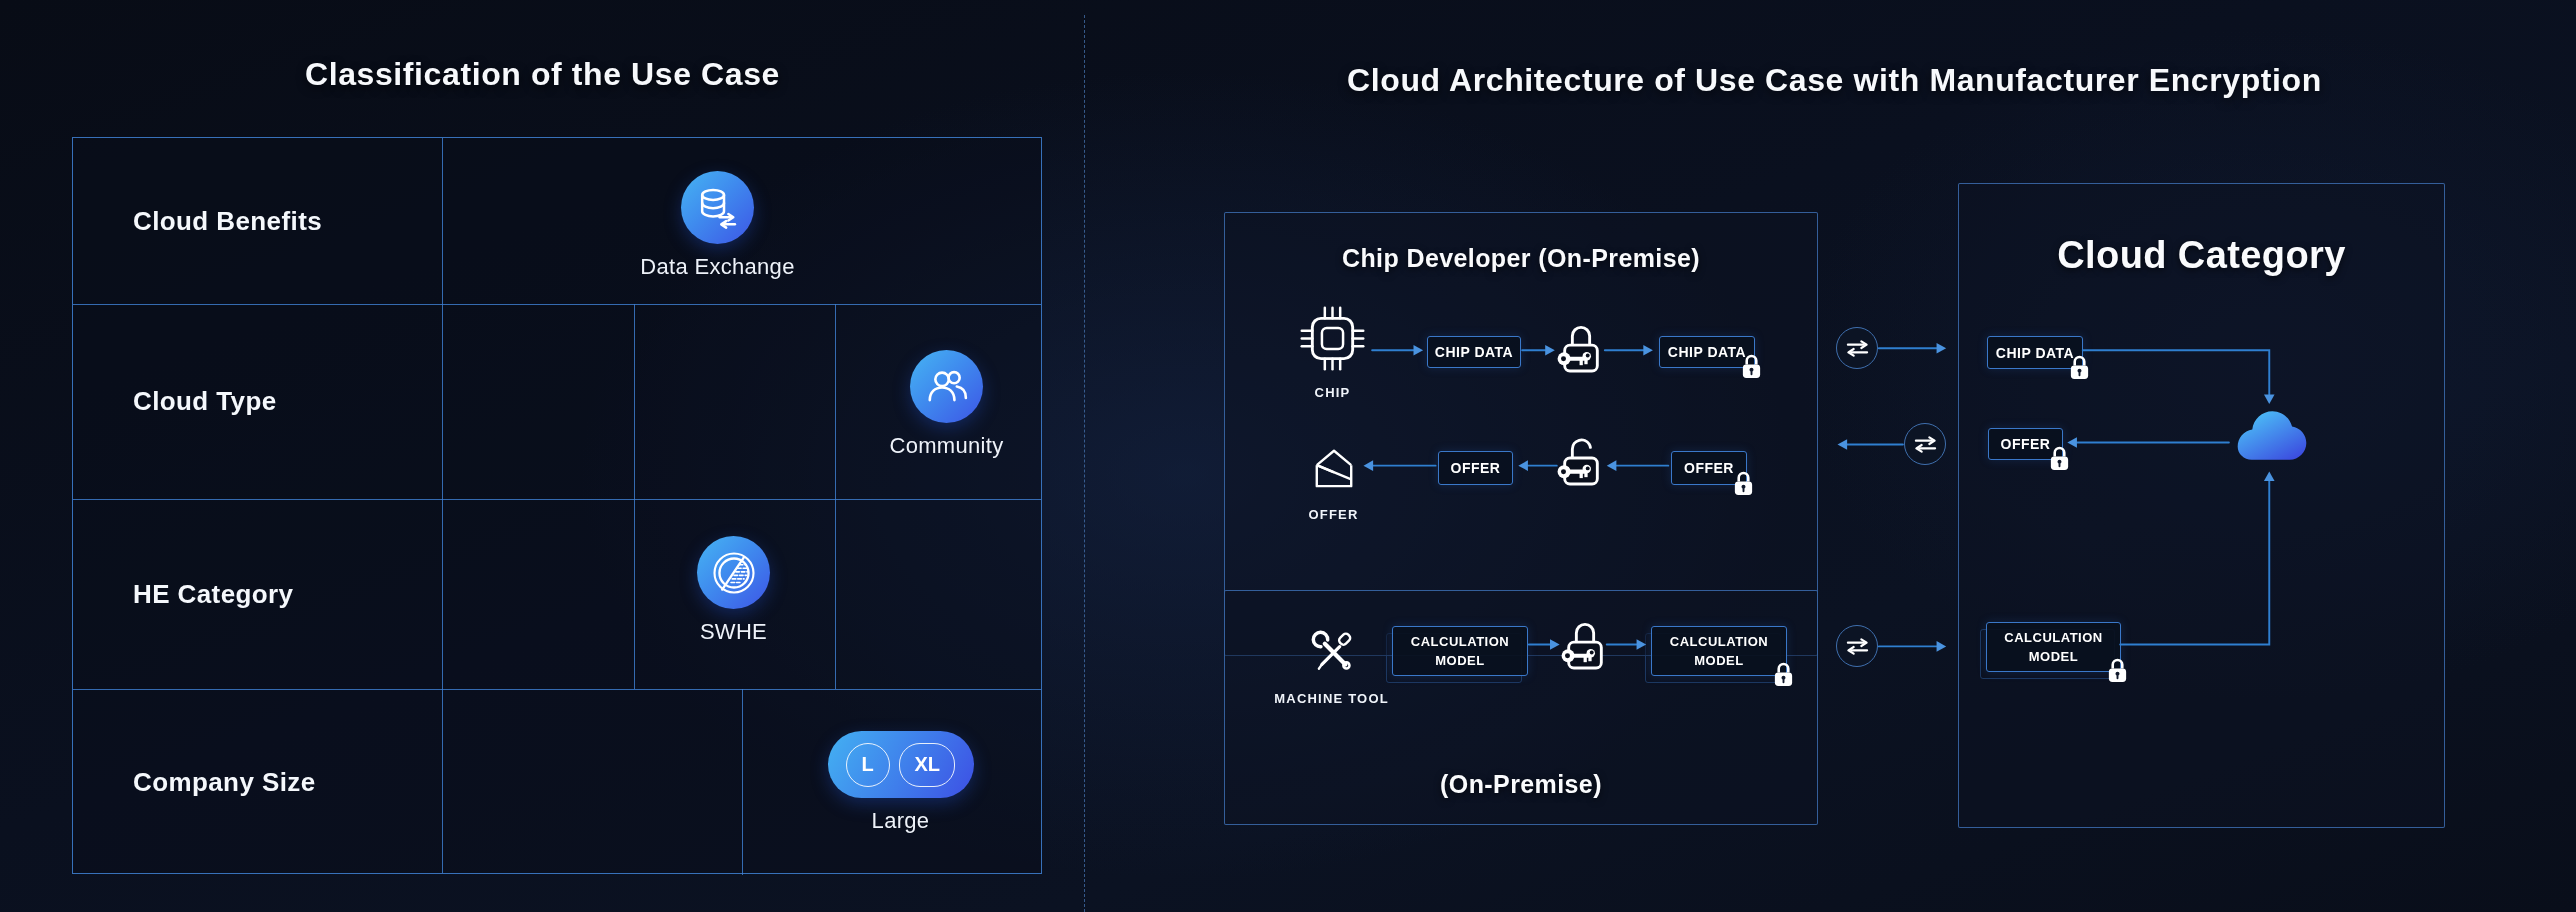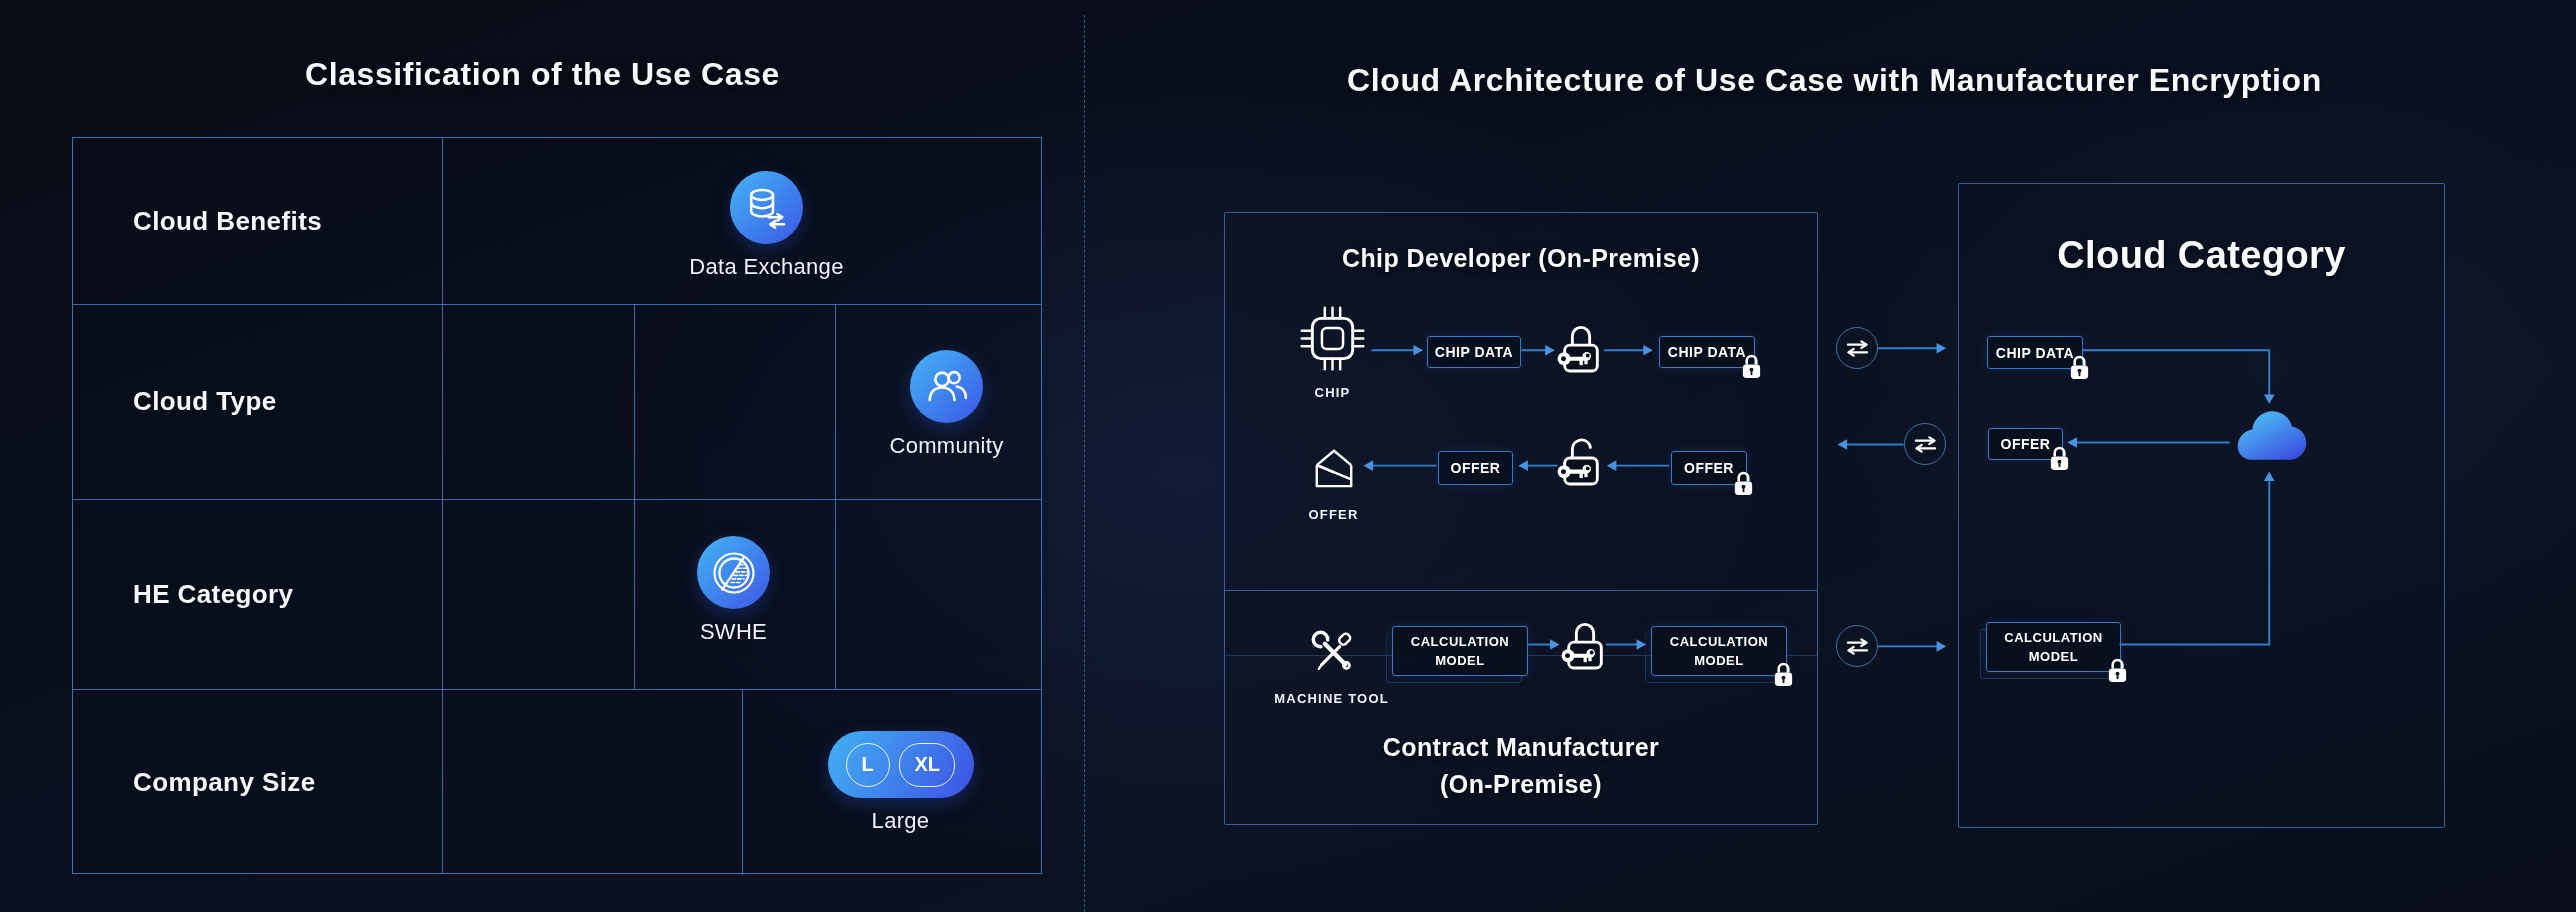--- a/index.html
+++ b/index.html
@@ -212,21 +212,21 @@
   <div class="grid-line" style="left:369px; top:0; width:1.4px; height:100%;"></div>
   <div class="grid-line" style="left:561px; top:166px; width:1.4px; height:385px;"></div>
   <div class="grid-line" style="left:762px; top:166px; width:1.4px; height:385px;"></div>
   <div class="grid-line" style="left:669px; top:551px; width:1.4px; height:186px;"></div>
 
   <div class="row-label" style="top:62px;">Cloud Benefits</div>
   <div class="row-label" style="top:242px;">Cloud Type</div>
   <div class="row-label" style="top:435px;">HE Category</div>
   <div class="row-label" style="top:623px;">Company Size</div>
 
-  <div class="icon-group" style="left:578px; top:33px;">
+  <div class="icon-group" style="left:529px; top:33px;">
     <div class="icon-circle">
       <svg class="ico" width="48" height="48" viewBox="0 0 50 50">
           <use href="#sym-db-exchange"></use>
         </svg>
     </div>
     <div class="icon-caption">Data Exchange</div>
   </div>
 
   <div class="icon-group" style="left:758px; top:212px;">
     <div class="icon-circle">
@@ -355,21 +355,20 @@
     </svg>
 
   <div class="chip-label calc-label box3d" style="left:426px; top:35px; width:136px; height:50px;">
     <span>CALCULATION</span>
     <span>MODEL</span>
     <svg class="lock-badge ico" viewBox="0 0 24 30" width="23" height="29">
         <use href="#sym-lock-badge"></use>
       </svg>
   </div>
 
-  <div class="arch-box-title" style="top:142px;">Contract Manufacturer</div>
   <div class="arch-box-title" style="top:179px;">(On-Premise)</div>
 </div>
 
 <div class="xchg" style="left:1836px; top:327px;">
   <svg class="ico" width="29" height="23" viewBox="0 0 30 24">
       <use href="#sym-exchange"></use>
     </svg>
 </div>
 <div class="xchg" style="left:1904px; top:423px;">
   <svg class="ico" width="29" height="23" viewBox="0 0 30 24">

